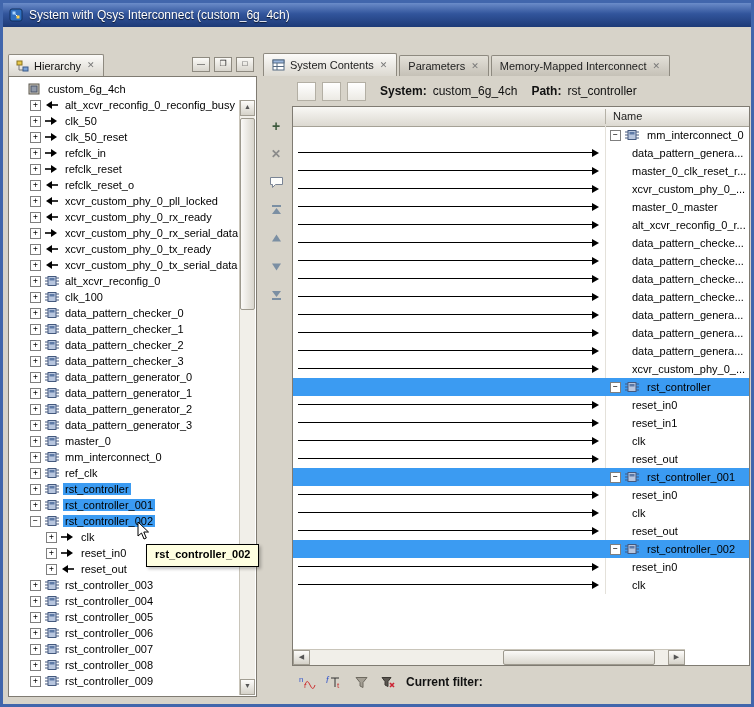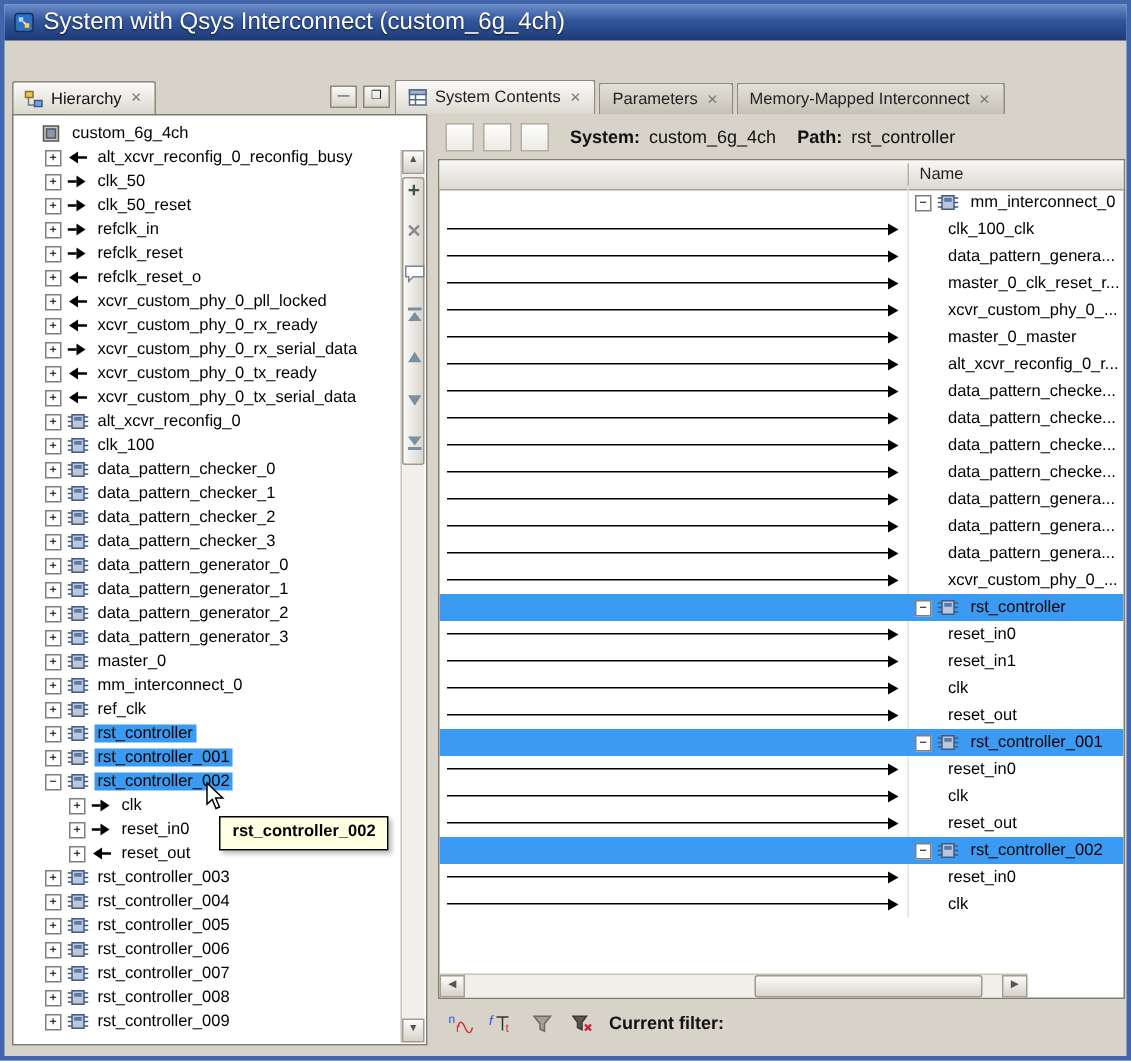--- a/index.html
+++ b/index.html
@@ -1,24 +1,24 @@
 <!DOCTYPE html>
 <html><head>
 <meta charset="utf-8">
 <style>
   html,body{margin:0;padding:0}
   body{width:754px;height:707px;position:relative;font-family:"Liberation Sans",sans-serif;background:#d7d3c9;overflow:hidden;-webkit-font-smoothing:antialiased}
   .window{position:absolute;inset:0;border:3px solid #4166ac;background:#d7d3c9}
   
   .titlebar{position:absolute;left:0;top:0;right:0;height:24px;background:linear-gradient(#6b8cc9,#32559c 45%,#1d3a77);display:flex;align-items:center;gap:6px;padding:0 6px}
-  .titlebar .title{color:#fff;font-size:16px;text-shadow:0 1px 1px rgba(0,0,0,.7)}
+  .titlebar .title{color:#fff;font-size:12px;text-shadow:0 1px 1px rgba(0,0,0,.7)}
   .menubar{position:absolute;left:0;top:24px;right:0;height:20px;background:#f4f2ed;border-bottom:1px solid #c4c0b5;display:flex;align-items:center;gap:16px;padding:0 11px;font-size:12px;color:#111}
   .menu-item{cursor:default}
   
-  .left-panel{position:absolute;left:5px;top:51px;width:277px;height:643px}
+  .left-panel{position:absolute;left:5px;top:51px;width:249px;height:643px}
   .ptabbar{position:absolute;left:0;top:0;right:0;height:22px;display:flex;align-items:flex-end}
   .ptab{height:21px;display:flex;align-items:center;gap:5px;padding:0 7px;font-size:11px;background:linear-gradient(#fcfbf9,#dad7cf);border:1px solid #8e8a80;border-bottom:none;border-radius:2px 2px 0 0;color:#111}
   .tab-close{font-size:9px;color:#777;padding:0 1px;line-height:9px}
   .panel-controls{margin-left:auto;display:flex;gap:4px;padding:0 3px 4px 0}
   .pc-btn{width:16px;height:13px;border:1px solid #8e8a80;background:linear-gradient(#fbfaf7,#d8d5cd);font-size:8px;line-height:11px;text-align:center;color:#222}
   .treewrap{position:absolute;left:0;top:22px;right:0;bottom:0;background:#fff;border:1px solid #7f7b72;overflow:hidden}
   .tree{position:absolute;inset:1px 16px 1px 1px;padding-top:3px;overflow:hidden}
   .tree-row{height:16px;display:flex;align-items:center;white-space:nowrap;font-size:11px;color:#000}
   .expander{flex:none;width:9px;height:9px;border:1px solid #7f7f7f;background:#fff;color:#000;font:8px/8px "DejaVu Sans Mono",monospace;text-align:center;margin-right:4px}
   .exp-spacer{flex:none;width:14px}
@@ -600,27 +600,20 @@
                   <rect x="4.5" y="3" width="5" height="2.5" fill="#5d79a5"></rect>
                 </svg>
               </span>
               <span class="nlabel">mm_interconnect_0</span>
             </span>
           </div>
           <div class="trow">
             <span class="conn-line"></span>
             <span class="conn-arrow"></span>
             <span class="ncol item">
-              <span class="nlabel">clk_100_clk</span>
-            </span>
-          </div>
-          <div class="trow">
-            <span class="conn-line"></span>
-            <span class="conn-arrow"></span>
-            <span class="ncol item">
               <span class="nlabel">data_pattern_genera...</span>
             </span>
           </div>
           <div class="trow">
             <span class="conn-line"></span>
             <span class="conn-arrow"></span>
             <span class="ncol item">
               <span class="nlabel">master_0_clk_reset_r...</span>
             </span>
           </div>

